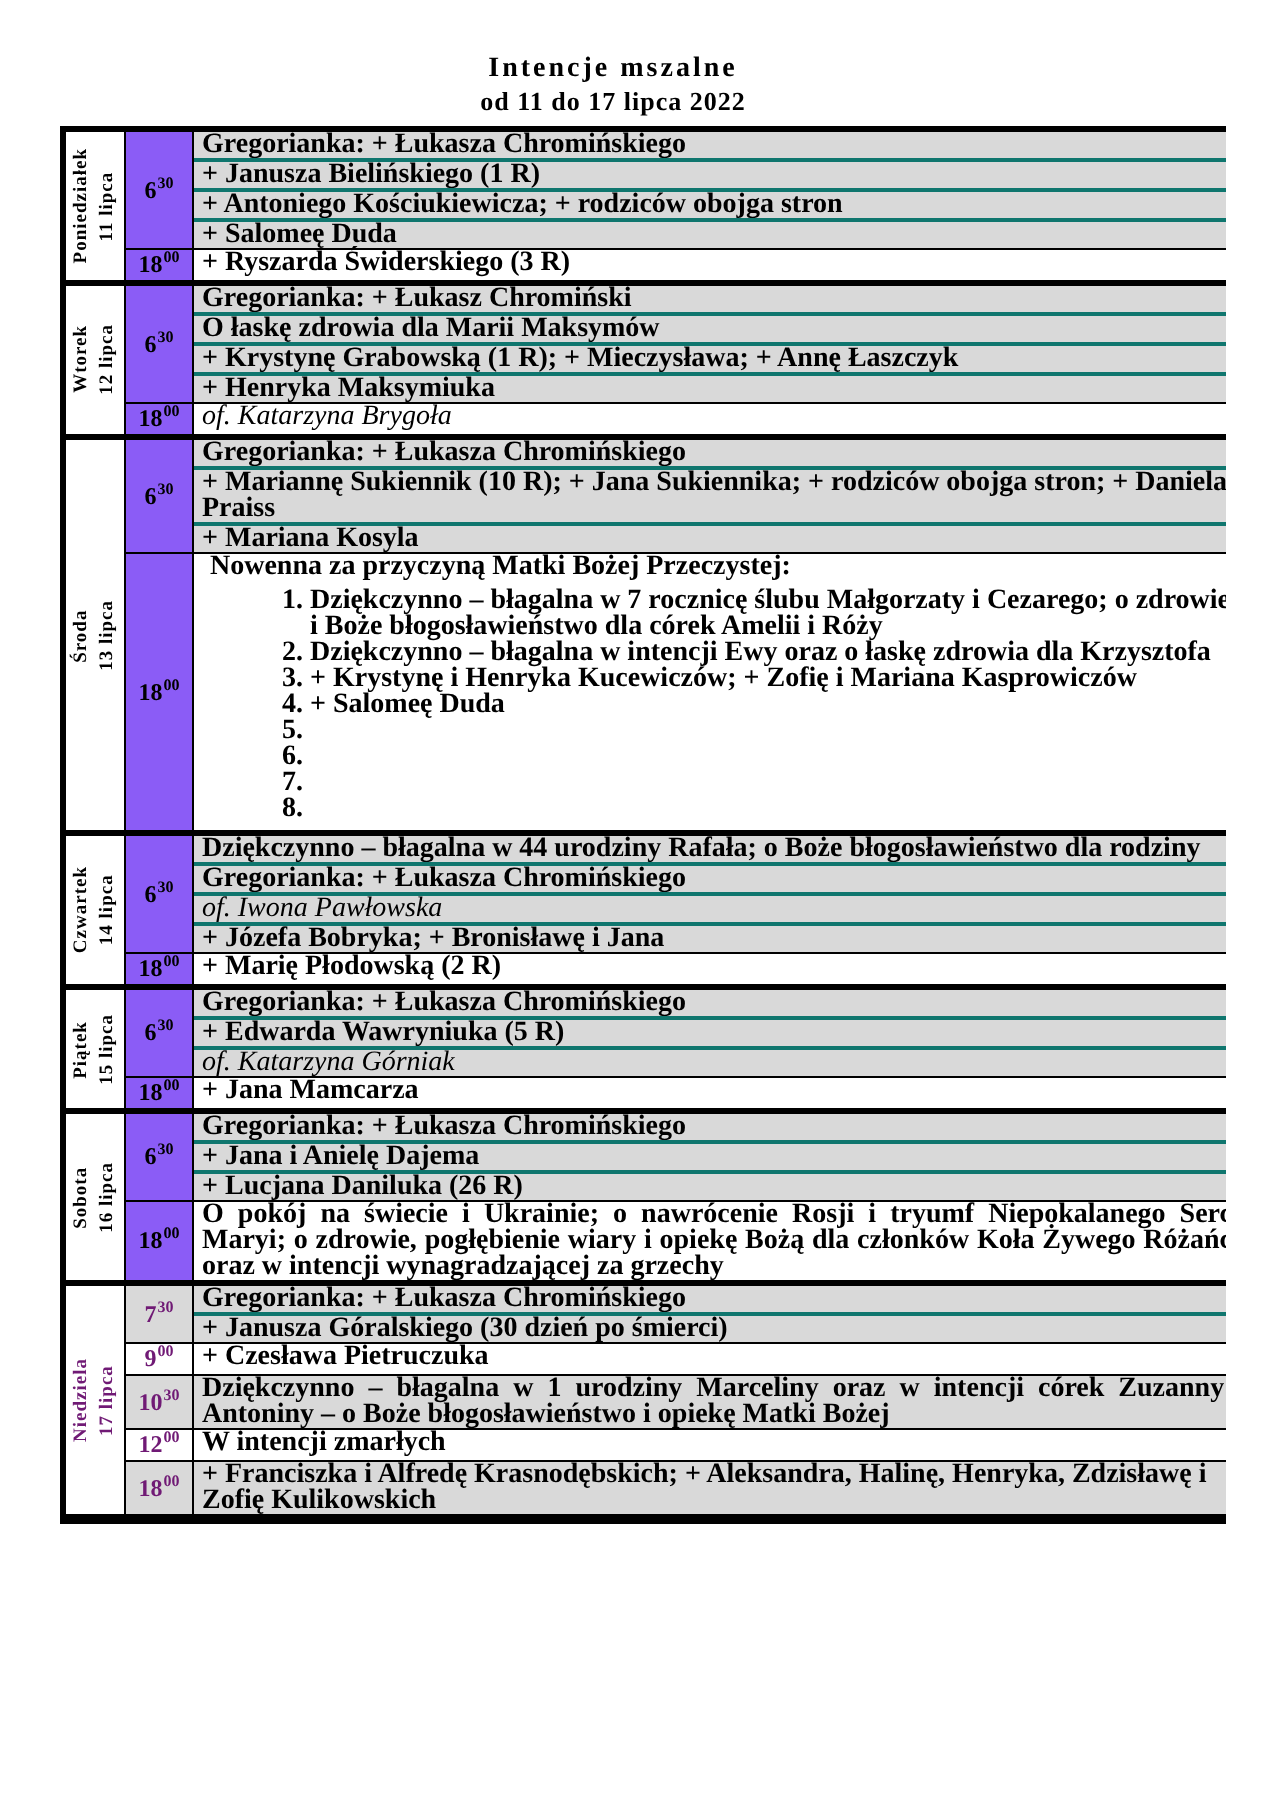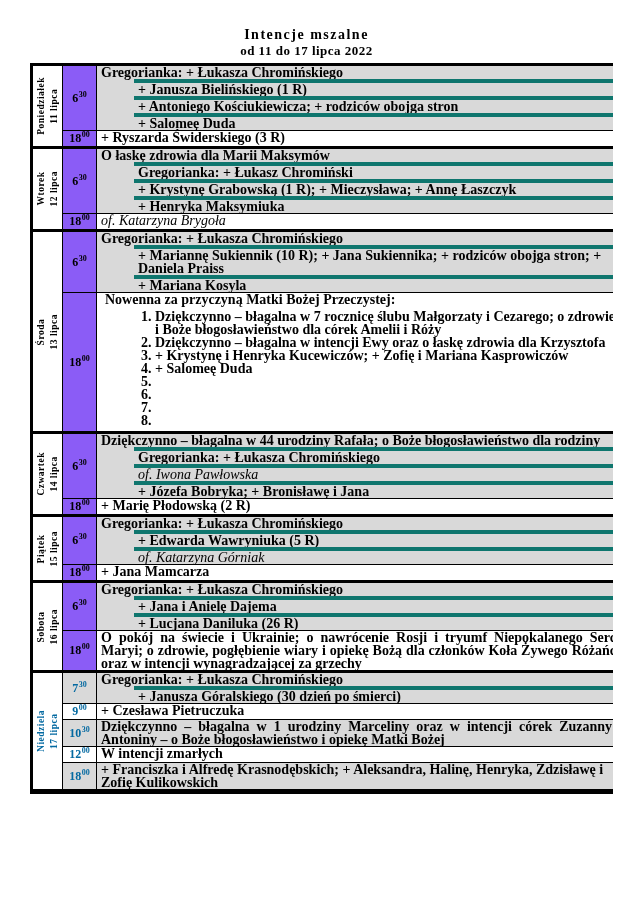--- a/index.html
+++ b/index.html
@@ -61,37 +61,37 @@
   .time-cell sup { font-size: 8px; vertical-align: super; line-height: 0; margin-left: 0.5px; }
   .tc-white { background: #8b5cf6; font-family: Liberation Serif, serif; }
 
   .rows { flex: 1 1 auto; display: flex; flex-direction: column; }
   .row {
     flex: 1 0 auto;
     font-size: 14px; font-weight: bold;
     line-height: 13px; min-height: 13px;
     padding: 0 5px 0 4px;
   }
-  .row + .row { border-top: 4px solid #0f766e; margin-left: 37px; }
+  .row + .row { border-top: 2px solid #0f766e; }
   .offering { font-weight: normal; font-style: italic; }
   .justify { text-align: justify; }
 
   
   .nowenna-heading { padding: 0 4px; }
   .nowenna-list {
     margin: 4px; padding-left: 50px;
     list-style: decimal;
   }
   .nowenna-list li {
     min-height: 13px; line-height: 13px;
     text-align: justify; padding-right: 4px;
   }
 
   
-  .sunday .day-label, .sunday .time-cell { color: #0369a1; }
+  .sunday .day-label, .sunday .time-cell { color: #701a75; }
 </style>
 </head>
 <body>
 
 <div class="page">
 
   <div class="title-wrap">
     <div class="title-line1">Intencje mszalne</div>
     <div class="title-line2">od 11 do 17 lipca 2022</div>
   </div>
@@ -134,22 +134,22 @@
           <span>Wtorek</span>
           <span>12 lipca</span>
         </div>
       </div>
       <div class="groups">
         <div class="group g-shaded">
           <div class="time-cell tc-white">
             <span><span>6</span><sup>30</sup></span>
           </div>
           <div class="rows">
+            <div class="row">Gregorianka: + Łukasz Chromiński</div>
             <div class="row">O łaskę zdrowia dla Marii Maksymów</div>
-            <div class="row">Gregorianka: + Łukasz Chromiński</div>
             <div class="row">+ Krystynę Grabowską (1 R); + Mieczysława; + Annę Łaszczyk</div>
             <div class="row">+ Henryka Maksymiuka</div>
           </div>
         </div>
         <div class="group g-white">
           <div class="time-cell tc-white">
             <span><span>18</span><sup>00</sup></span>
           </div>
           <div class="rows">
             <div class="row offering">of. Katarzyna Brygoła</div>

